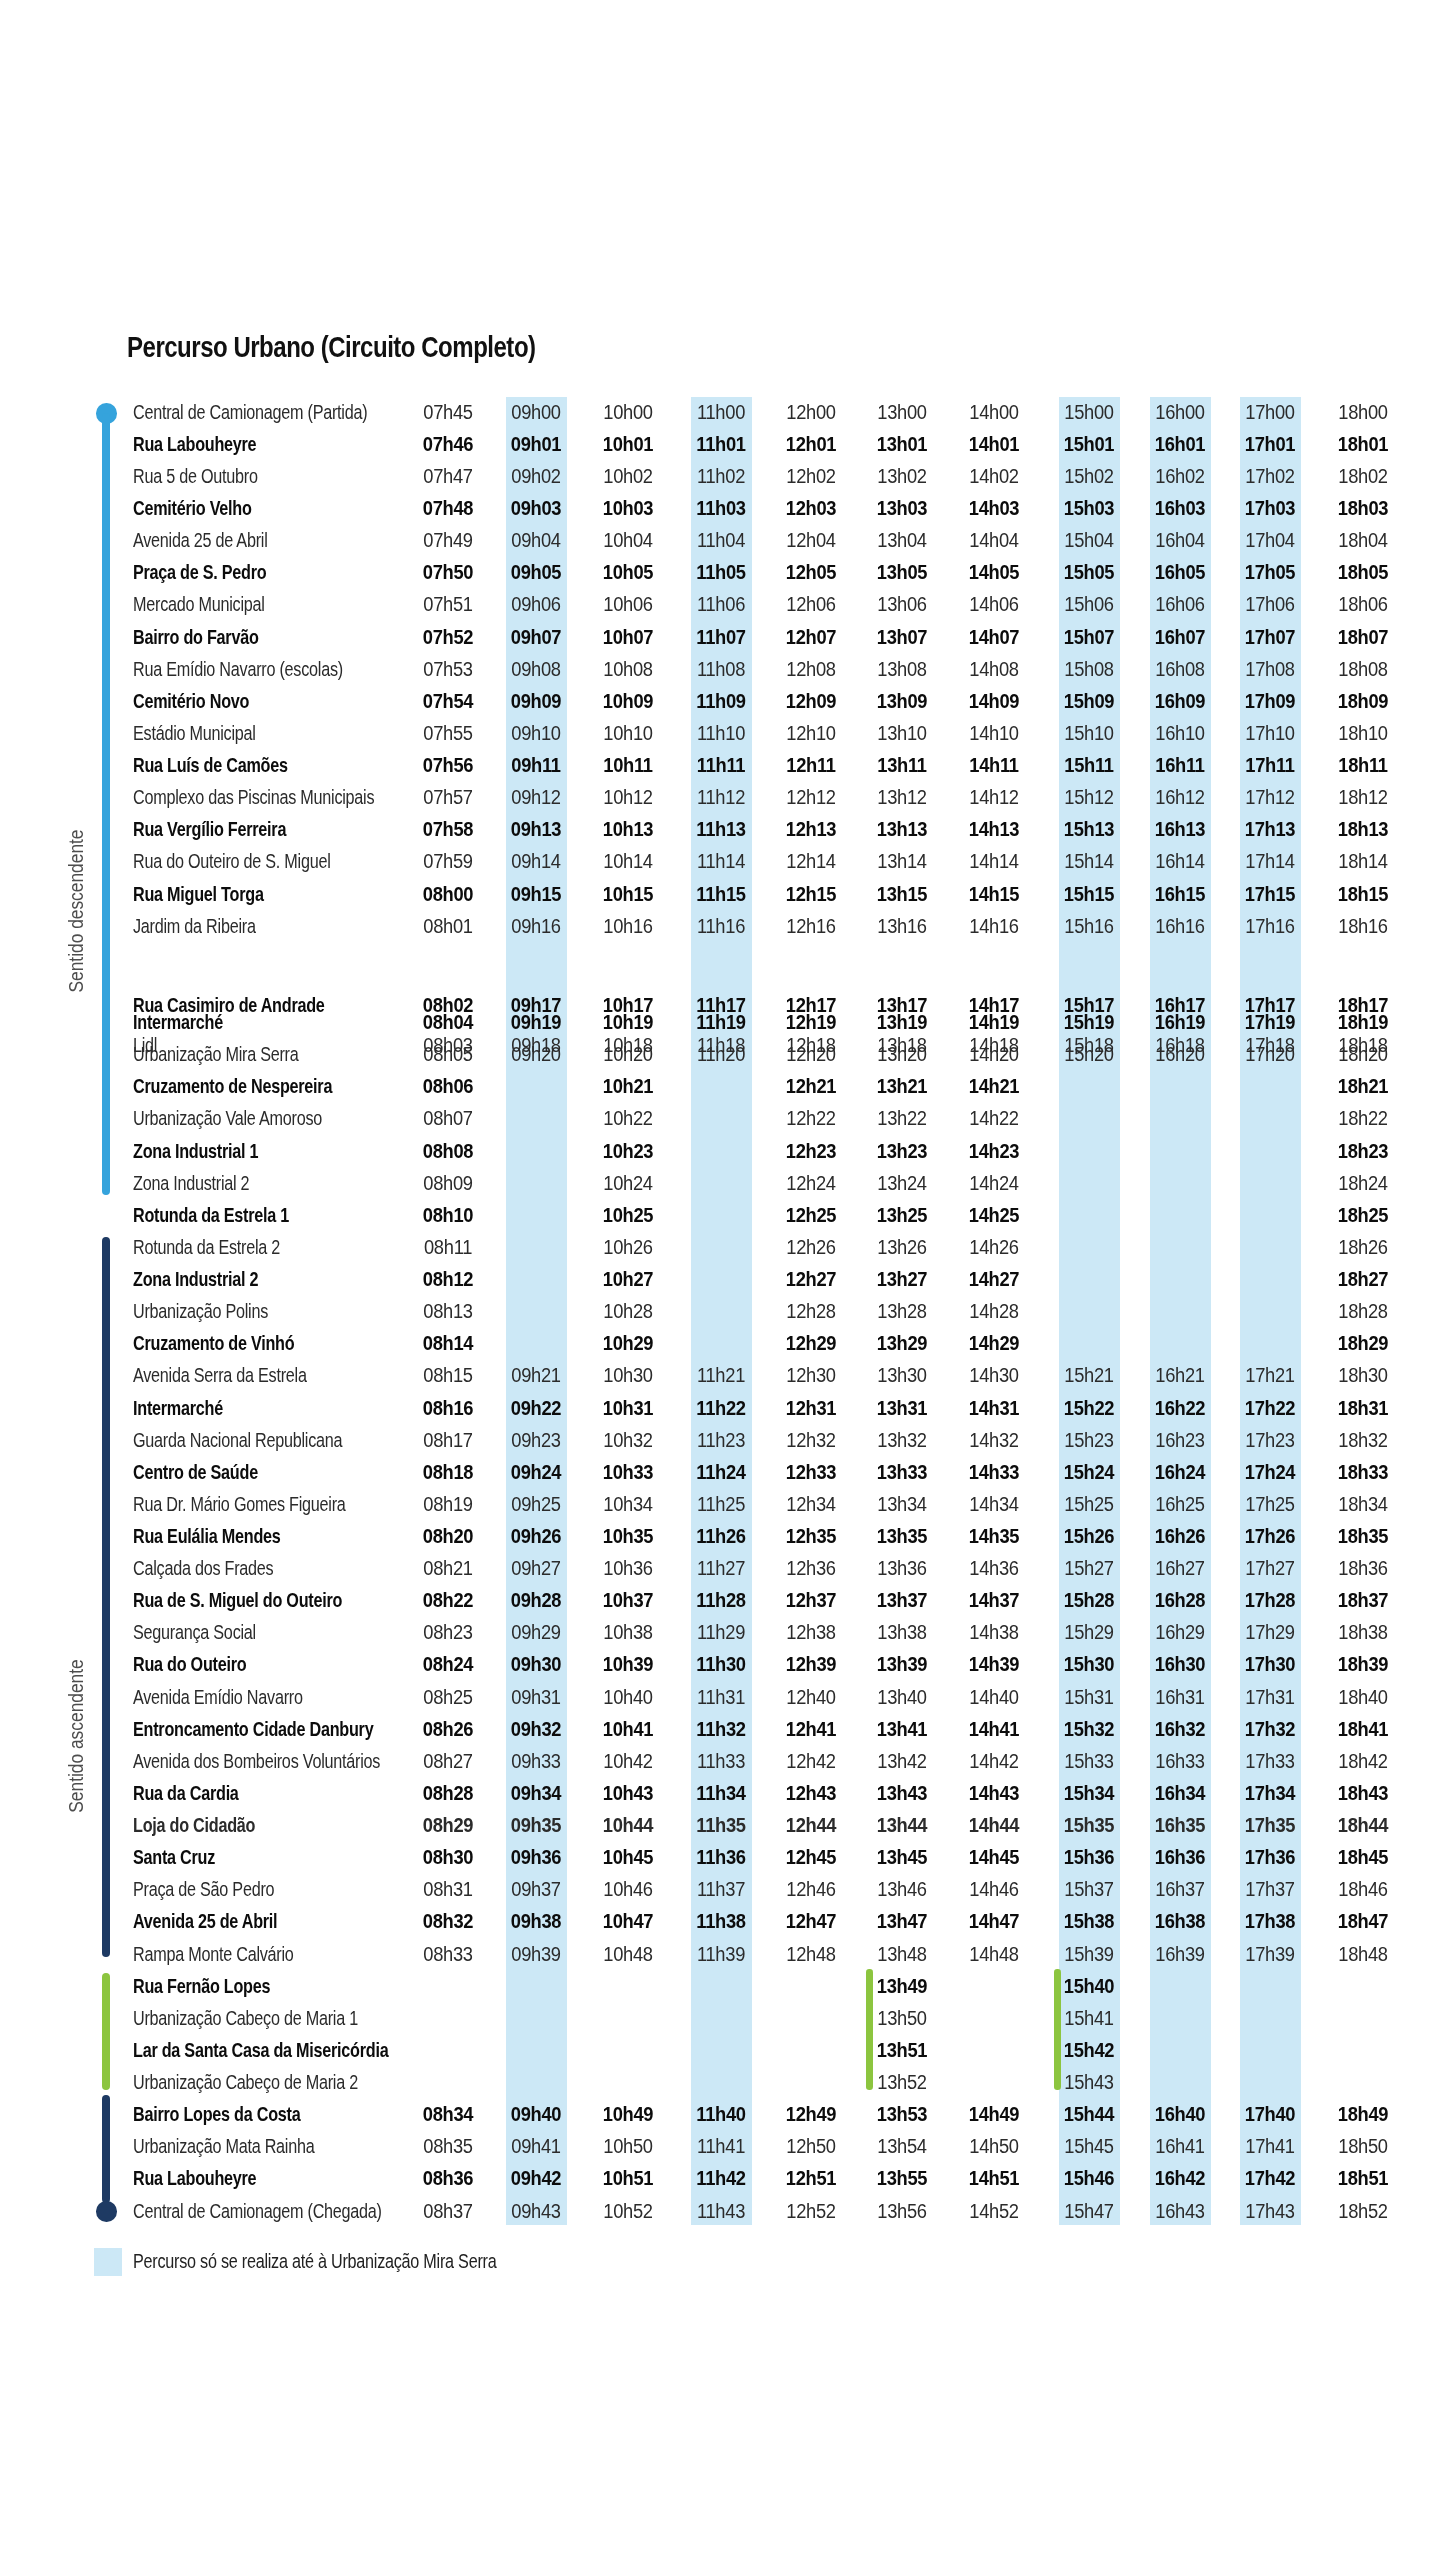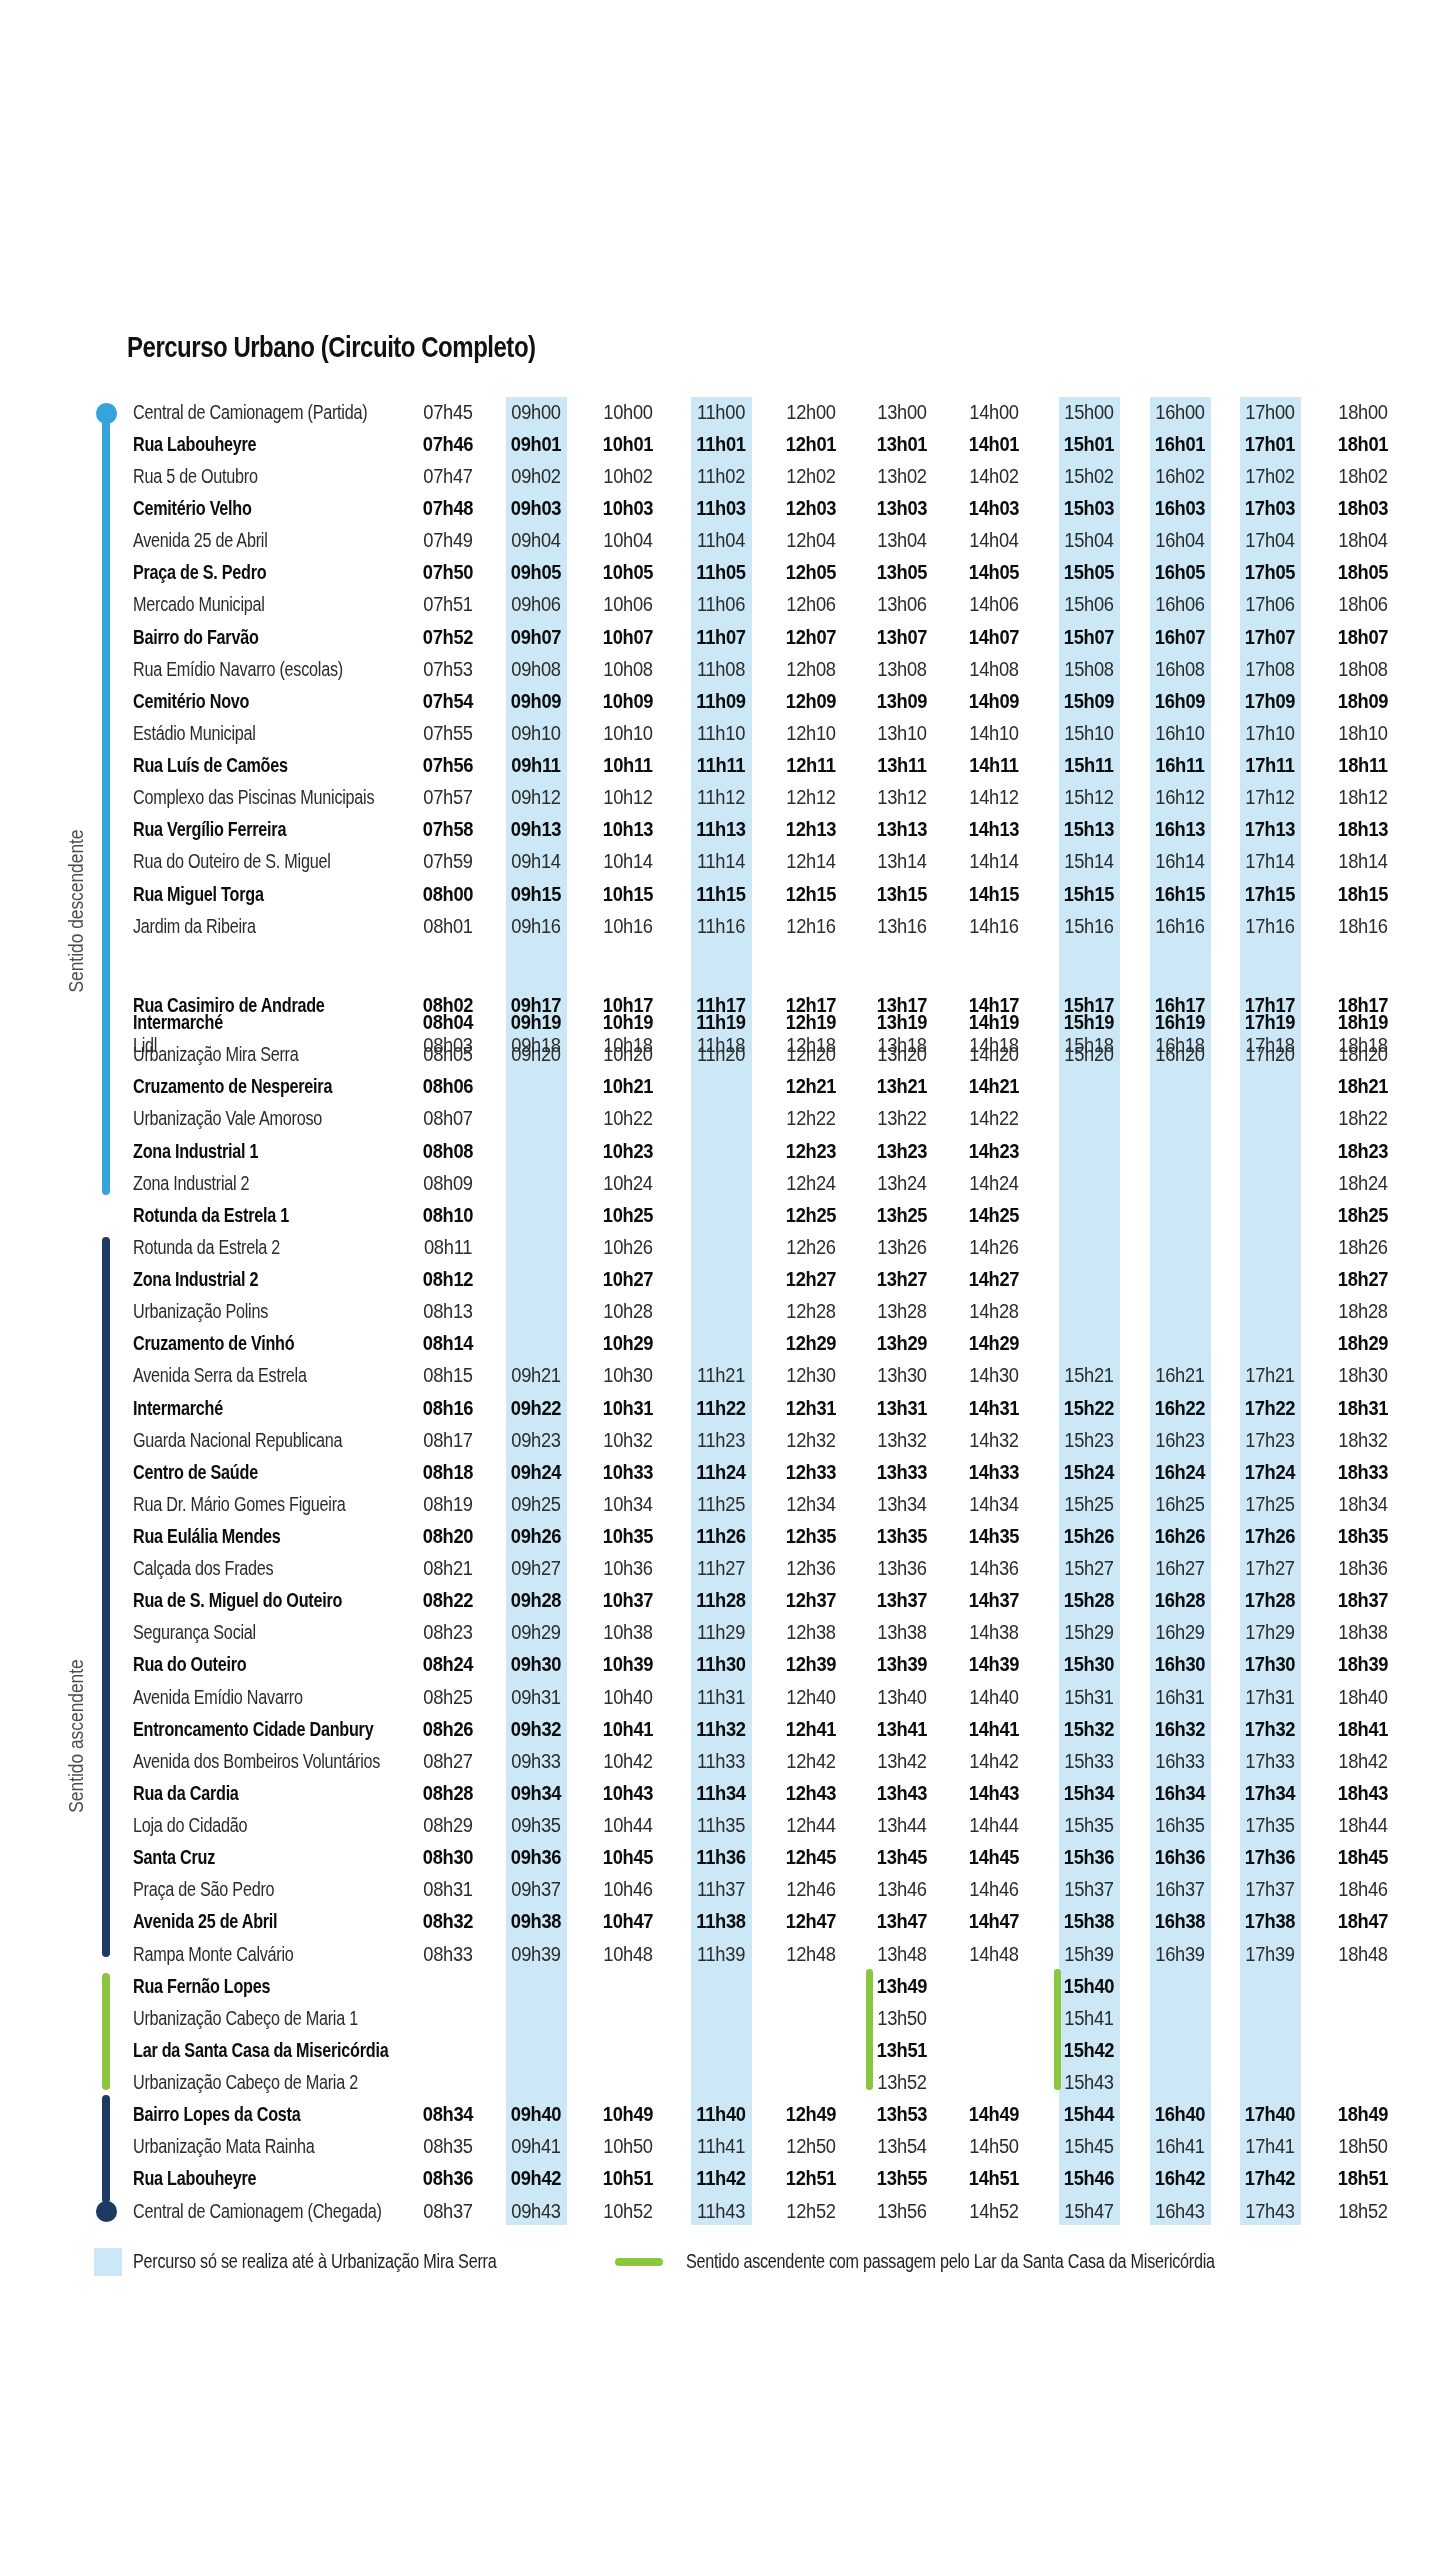--- a/index.html
+++ b/index.html
@@ -598,21 +598,21 @@
         <span class="time" style="left: 583px;">10h43</span>
         <span class="time" style="left: 676px;">11h34</span>
         <span class="time" style="left: 766px;">12h43</span>
         <span class="time" style="left: 857px;">13h43</span>
         <span class="time" style="left: 949px;">14h43</span>
         <span class="time" style="left: 1044px;">15h34</span>
         <span class="time" style="left: 1135px;">16h34</span>
         <span class="time" style="left: 1225px;">17h34</span>
         <span class="time" style="left: 1318px;">18h43</span>
       </div>
-      <div class="row" style="top: 1810px;">
+      <div class="row" style="top: 1810px; font-weight: bold;">
         <span class="stop-name">Loja do Cidadão</span>
         <span class="time" style="left: 403px;">08h29</span>
         <span class="time" style="left: 491px;">09h35</span>
         <span class="time" style="left: 583px;">10h44</span>
         <span class="time" style="left: 676px;">11h35</span>
         <span class="time" style="left: 766px;">12h44</span>
         <span class="time" style="left: 857px;">13h44</span>
         <span class="time" style="left: 949px;">14h44</span>
         <span class="time" style="left: 1044px;">15h35</span>
         <span class="time" style="left: 1135px;">16h35</span>
@@ -761,18 +761,14 @@
       <div class="route" style="left: 96px; top: 2201px; width: 20.6px; height: 20.6px; background: rgb(30, 58, 99); border-radius: 50%;"></div>
     </div>
 
   <div class="vlabel" style="left:77px;top:911px;">Sentido descendente</div>
   <div class="vlabel" style="left:77px;top:1736px;">Sentido ascendente</div>
 
   <div class="legend-item" style="left:94px;top:2248px;">
     <span class="legend-swatch" style="background: rgb(204, 232, 246);"></span>
     <span class="legend-label">Percurso só se realiza até à Urbanização Mira Serra</span>
   </div>
-  <div class="legend-item" style="left:615px;top:2248px;">
-    <span class="legend-dash" style="background: rgb(140, 197, 63);"></span>
-    <span class="legend-label">Sentido ascendente com passagem pelo Lar da Santa Casa da Misericórdia</span>
-  </div>
 </div>
 
 
 </body></html>

